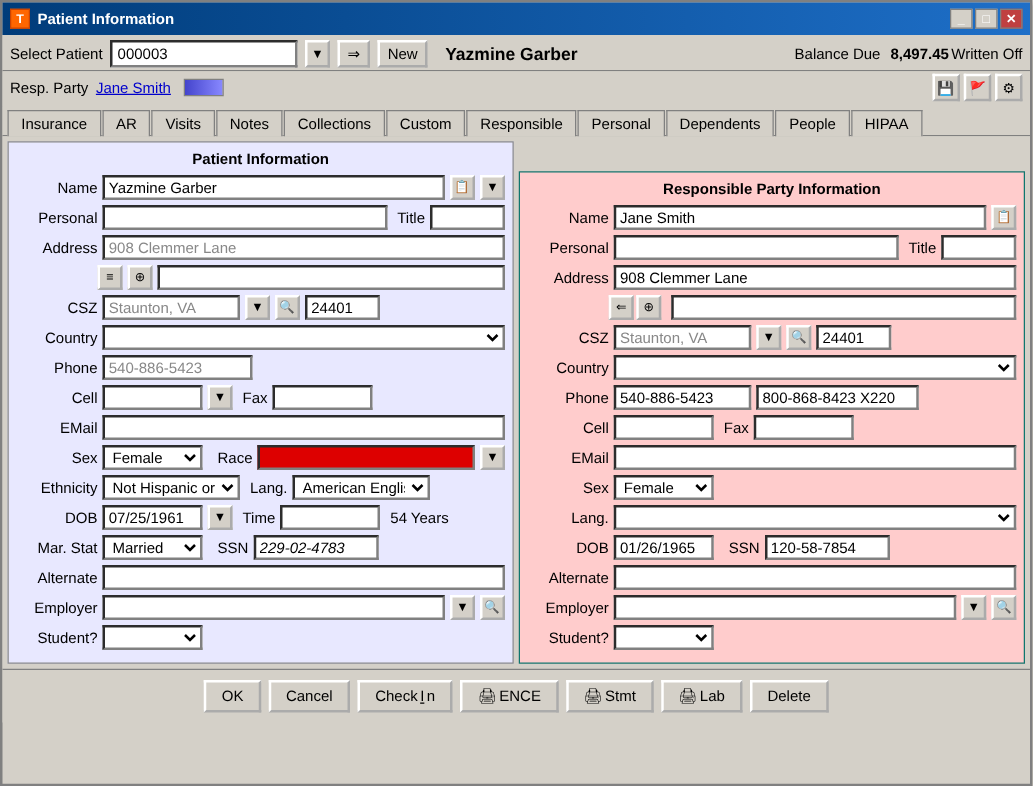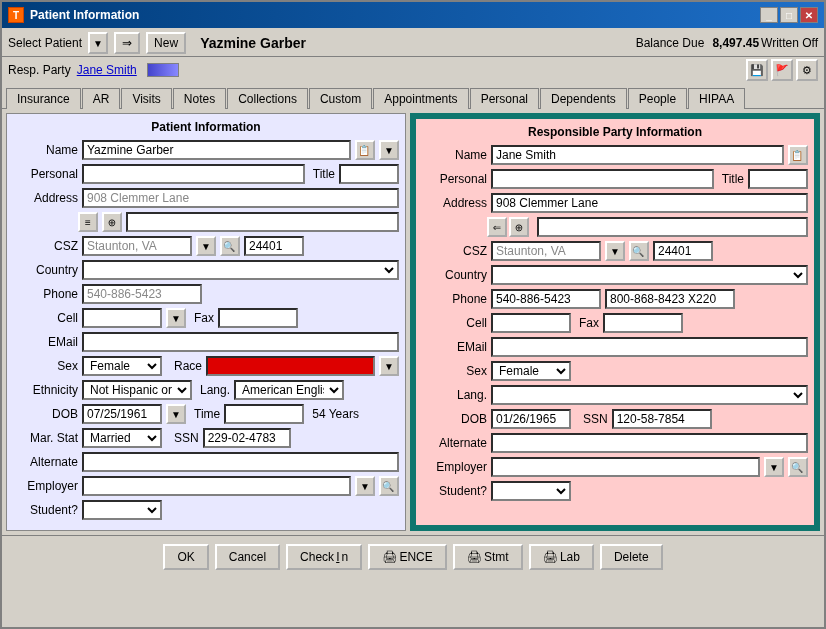--- a/index.html
+++ b/index.html
@@ -297,20 +297,21 @@
     </div>
     <div class="window-controls">
       <div class="win-btn">_</div>
       <div class="win-btn">□</div>
       <div class="win-btn close">✕</div>
     </div>
   </div>
 
   <div class="toolbar" style="padding-bottom: 2px;">
     <span class="toolbar-label">Select Patient</span>
+    <input class="toolbar-input" type="text" value="000003" style="width: 150px;">
     <div class="dropdown-btn">
         <span>▼</span>
       </div>
     <div class="toolbar-btn">
         <span>⇒</span>
       </div>
     <div class="toolbar-btn">New</div>
     <span class="patient-name-header">Yazmine Garber</span>
     <div class="balance-info">
       <div class="balance-row">
@@ -336,21 +337,21 @@
     </div>
   </div>
 
   <div class="tabs-bar">
     <div class="tab">Insurance</div>
     <div class="tab">AR</div>
     <div class="tab">Visits</div>
     <div class="tab">Notes</div>
     <div class="tab">Collections</div>
     <div class="tab">Custom</div>
-    <div class="tab">Appointments</div>
+    <div class="tab">Responsible</div>
     <div class="tab">Personal</div>
     <div class="tab">Dependents</div>
     <div class="tab">People</div>
     <div class="tab">HIPAA</div>
   </div>
 
   <div class="main-content">
 
     <div class="panel panel-left" style="border:1px solid #888;">
       <div class="panel-title">Patient Information</div>
@@ -440,21 +441,21 @@
         <input class="form-input sm" type="text" style="width: 80px;">
         <span style="font-size:12px; margin-left:4px;">54 Years</span>
       </div>
 
       <div class="form-row">
         <span class="form-label">Mar. Stat</span>
         <select class="form-select sm">
           <option>Married</option>
         </select>
         <span class="form-label-sm" style="margin-left:8px;">SSN</span>
-        <input class="form-input" type="text" value="229-02-4783" style="width: 88px;">
+        <input class="form-input" type="text" value="229-02-4783" style="width: 100px; font-style: italic;">
       </div>
 
       <div class="form-row">
         <span class="form-label">Alternate</span>
         <input class="form-input wide" type="text" style="flex: 1 1 0%;">
       </div>
 
       <div class="form-row">
         <span class="form-label">Employer</span>
         <input class="form-input wide" type="text" style="flex: 1 1 0%;">
@@ -463,21 +464,21 @@
       </div>
 
       <div class="form-row">
         <span class="form-label">Student?</span>
         <select class="form-select sm">
           <option></option>
         </select>
       </div>
     </div>
 
-    <div class="panel" style="border:6px solid #0f766e;">
+    <div class="panel" style="border:1px solid #0f766e;margin-top:24px;">
       <div class="panel-title">Responsible Party Information</div>
 
       <div class="form-row">
         <span class="form-label">Name</span>
         <input class="form-input" type="text" value="Jane Smith" style="flex: 1 1 0%;">
         <div class="inline-btn">📋</div>
       </div>
 
       <div class="form-row">
         <span class="form-label">Personal</span>

